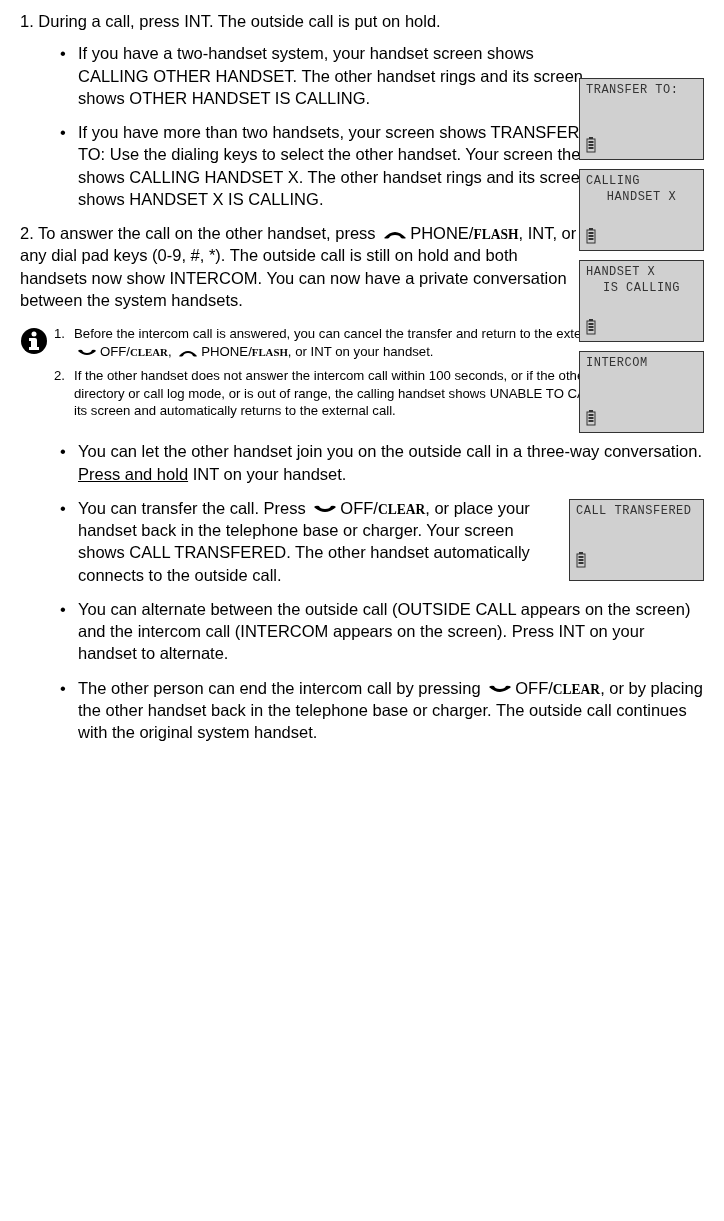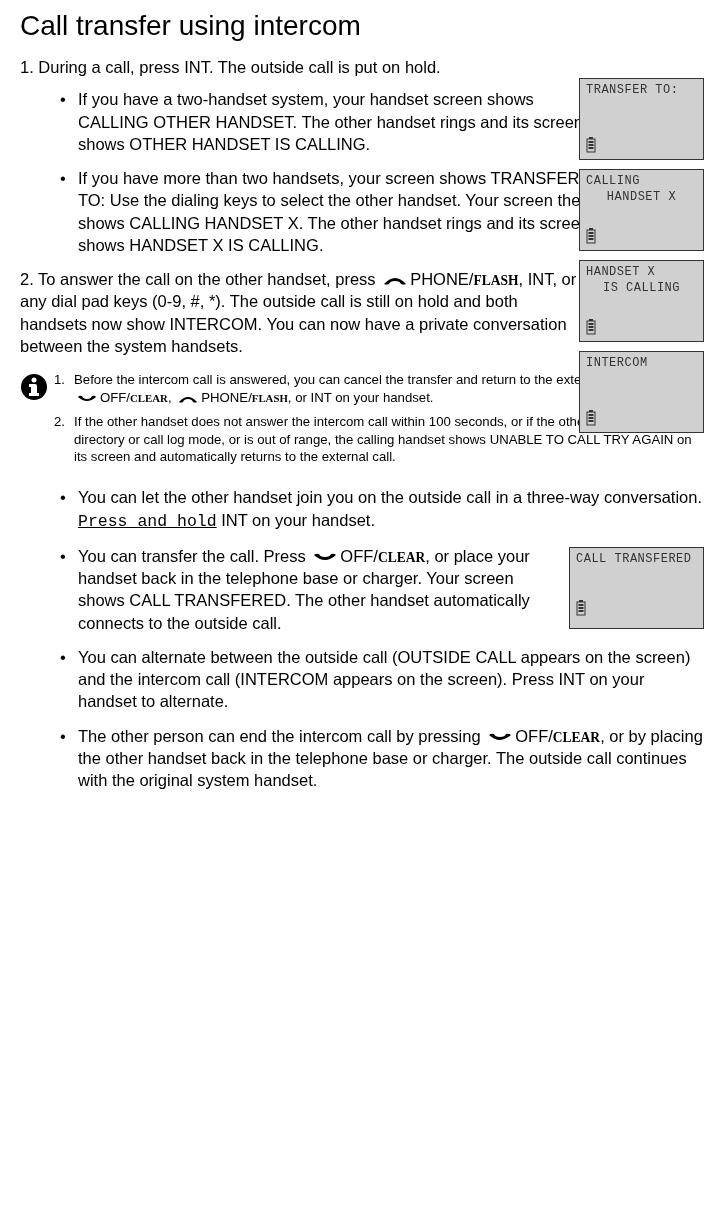--- a/index.html
+++ b/index.html
@@ -134,34 +134,33 @@
   }
   .note-txt {
     flex: 1;
   }
   .phone-icon {
     display: inline-block;
     vertical-align: middle;
     margin: 0 2px;
   }
   .phone-icon svg { display: block; }
-  .underline { text-decoration: underline; font-family: Liberation Mono, monospace; }
+  .underline { text-decoration: underline; }
   .page-num {
     text-align: center;
     font-size: 13px;
     margin-top: 30px;
   }
   .clearfix::after { content:""; display:table; clear:both; }
 </style>
 </head>
 <body>
 
 <div class="page">
 
-  <h1 class="title">Call transfer using intercom</h1>
 
   <div class="lcd-col">
     <div class="lcd">
       <div class="line1 left">TRANSFER TO:</div>
       <div class="batt">
         <svg width="10" height="16">
             <rect x="3" y="0" width="4" height="2" fill="#333"></rect>
             <rect x="1" y="2" width="8" height="13" fill="none" stroke="#333" stroke-width="1"></rect>
             <rect x="2.5" y="4" width="5" height="2" fill="#333"></rect>
             <rect x="2.5" y="7" width="5" height="2" fill="#333"></rect>

